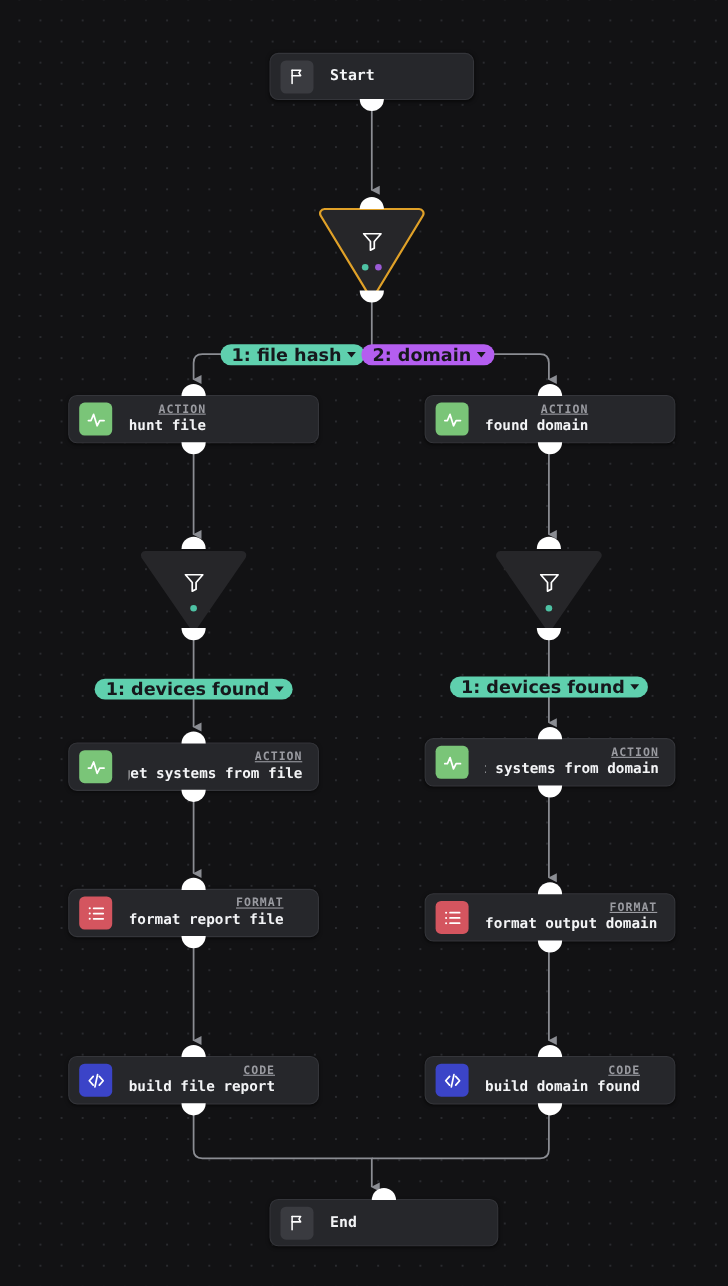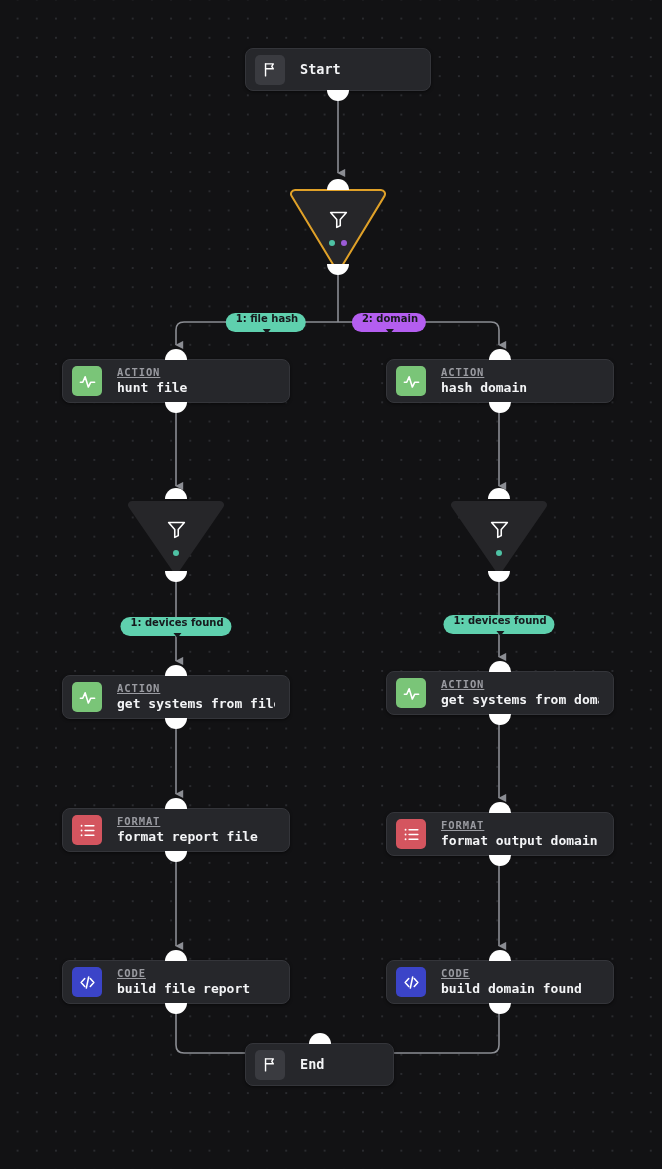--- a/index.html
+++ b/index.html
@@ -48,20 +48,21 @@
     display: flex;
     align-items: center;
     justify-content: center;
   }
   .node-text {
     margin-left: 15px;
     display: flex;
     flex-direction: column;
     justify-content: center;
     overflow: hidden;
+    align-items: flex-end;
   }
   .node-kind {
     font-size: 10.5px;
     font-weight: bold;
     letter-spacing: .9px;
     color: #9a9ba1;
     line-height: 13px;
     text-decoration: underline;
   }
   .node-title {
@@ -151,27 +152,26 @@
   
   .pill {
     position: absolute;
     height: 19px;
     border-radius: 10px;
     display: flex;
     align-items: center;
     gap: 5px;
     padding: 0 8px 0 10px;
     font-family: "DejaVu Sans", sans-serif;
-    font-size: 10px;
+    font-size: 16px;
     font-weight: bold;
     color: #16181c;
     white-space: nowrap;
     z-index: 6;
     transform: translateX(-50%);
-    flex-direction: column;
   }
   .pill.teal   { background: #5fd0ae; }
   .pill.purple { background: #b45ef0; }
   .pill .chev {
     width: 0; height: 0;
     border-left: 4.5px solid transparent;
     border-right: 4.5px solid transparent;
     border-top: 5px solid #16181c;
   }
 </style>
@@ -274,21 +274,21 @@
   </div>
 
   <div class="node" style="left:386px; top:359px; width:228px; height:44px;">
     <div class="node-icon ic-action">
       <svg width="19" height="19" viewBox="0 0 24 24" fill="none" stroke="#ffffff" stroke-width="2" stroke-linecap="round" stroke-linejoin="round">
         <path d="M3 13h3l3-7 4 13 3-6h5"></path>
       </svg>
     </div>
     <div class="node-text">
       <div class="node-kind">ACTION</div>
-      <div class="node-title">hash domain</div>
+      <div class="node-title">found domain</div>
     </div>
     <div class="handle top"></div>
     <div class="handle bottom"></div>
   </div>
 
   <div class="tri-node" style="left:127px; top:499px; width:98px; height:78px;">
     <svg class="tri-shape" viewBox="0 0 98 78" style="height:78px;">
       <path d="M5,2 H93 a4,4 0 0 1 3.4,6.1 L52.4,72 a4,4 0 0 1 -6.8,0 L1.6,8.1 A4,4 0 0 1 5,2 Z" fill="#262629"></path>
     </svg>
     <div class="tri-inner">
@@ -415,21 +415,21 @@
       </svg>
     </div>
     <div class="node-text">
       <div class="node-kind">CODE</div>
       <div class="node-title">build domain found</div>
     </div>
     <div class="handle top"></div>
     <div class="handle bottom"></div>
   </div>
 
-  <div class="node single" style="left:245px; top:1043px; width:149px; height:43px;">
+  <div class="node single" style="left:245px; top:1090px; width:208px; height:43px;">
     <div class="node-icon ic-flag">
       <svg width="17" height="17" viewBox="0 0 24 24" fill="none" stroke="#ffffff" stroke-width="2" stroke-linecap="round" stroke-linejoin="round">
         <path d="M5 21V4"></path>
           <path d="M5 4h11l-2.2 3.5L16 11H5"></path>
       </svg>
     </div>
     <div class="node-text">
       <div class="node-title">End</div>
     </div>
     <div class="handle top"></div>

